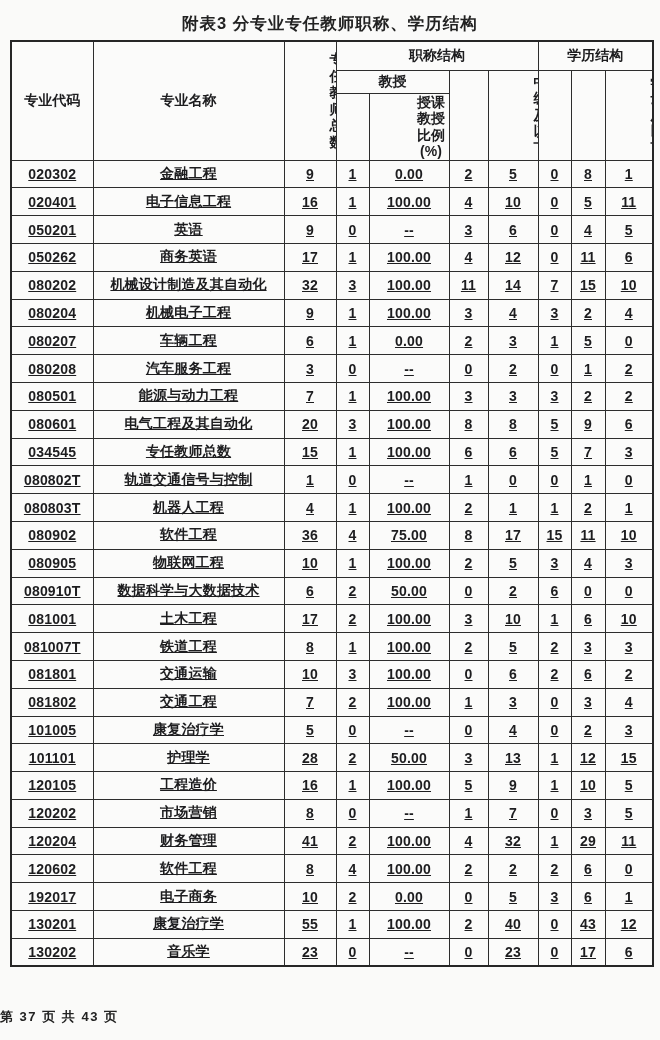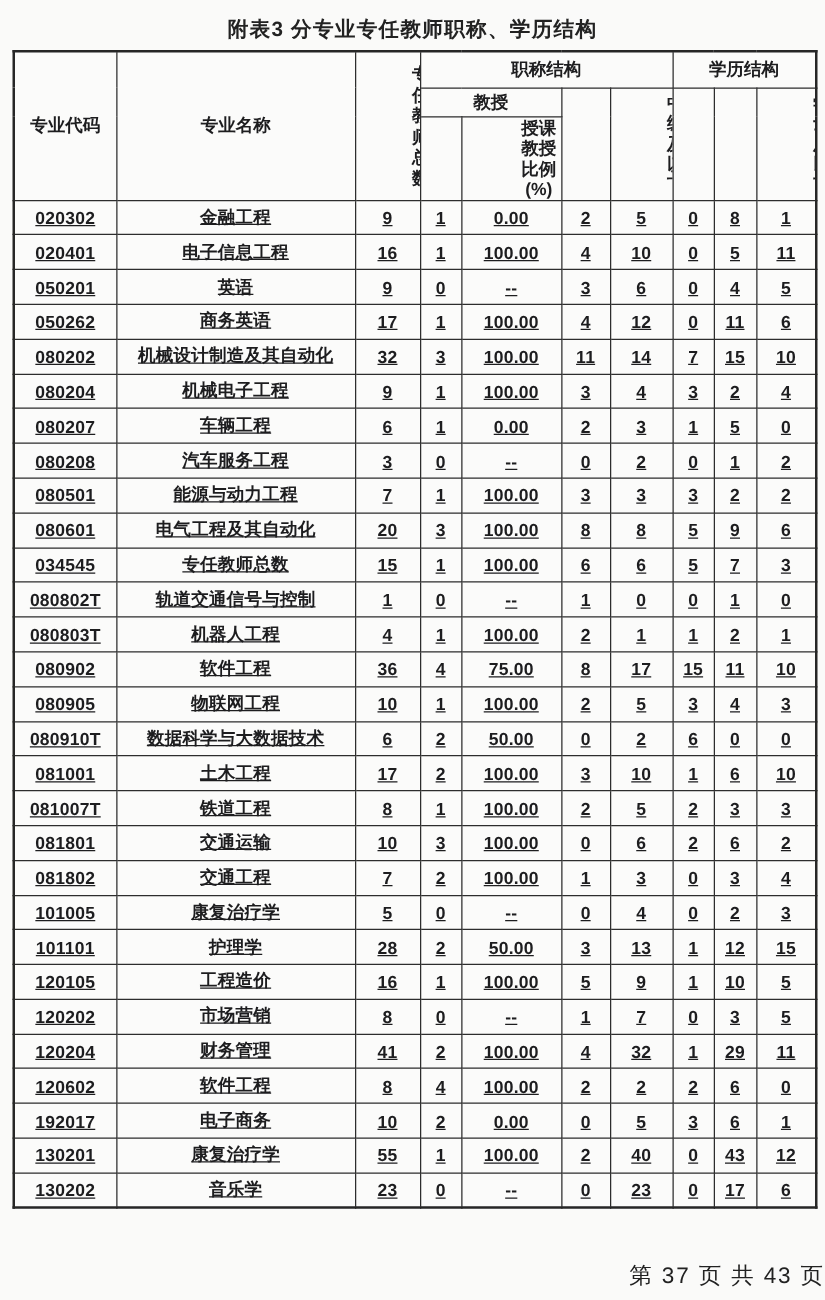--- a/index.html
+++ b/index.html
@@ -44,22 +44,22 @@
   tbody td { letter-spacing: 0.2px; }
 
   .wrap { display: inline-block; line-height: 1.18; vertical-align: middle; margin-left: 44px; }
   .w16 { max-width: 16px; }
   .w34 { max-width: 34px; }
   .w36 { max-width: 36px; }
   .w60 { max-width: 60px; }
 
   .page-footer {
     position: absolute; top: 1008px; left: 0; width: 660px;
-    text-align: right;
-    font-size: 18px; font-weight: normal;
+    text-align: left;
+    font-size: 13px; font-weight: bold;
     letter-spacing: 1.5px;
     color: #222;
   }
 </style>
 </head>
 <body>
 
 <div class="page">
 
   <div class="doc-title">附表3 分专业专任教师职称、学历结构</div>

